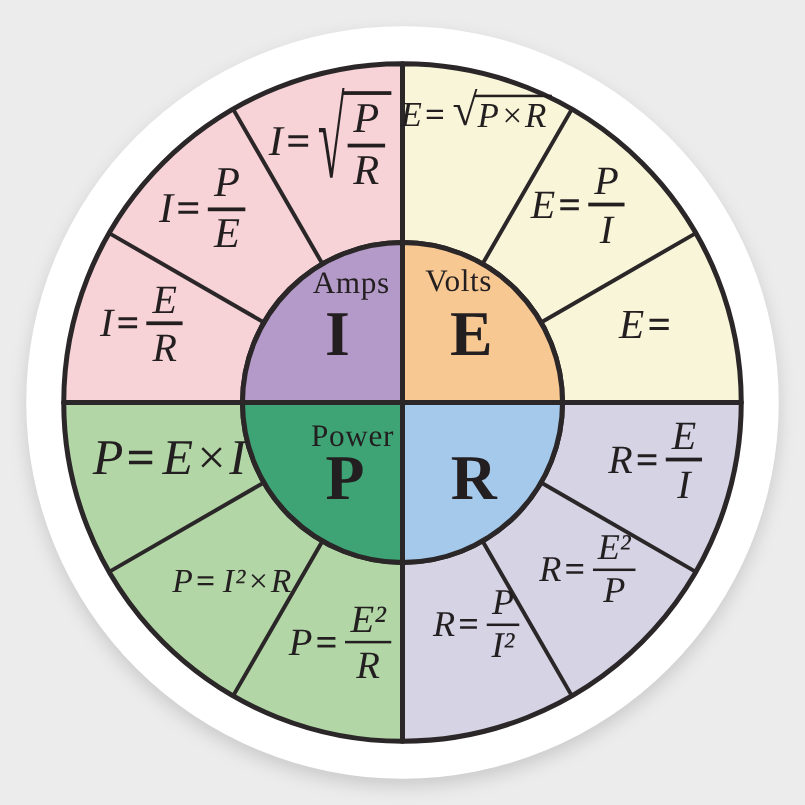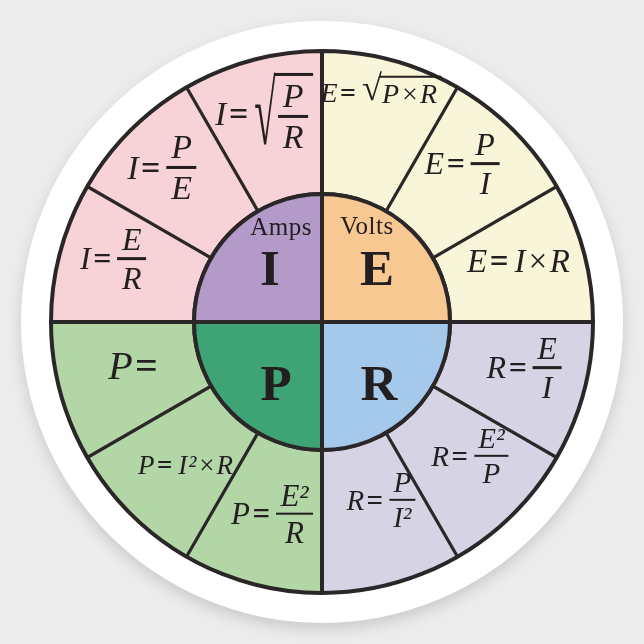--- a/index.html
+++ b/index.html
@@ -84,20 +84,21 @@
     <line class="divider" x1="258.0" y1="432.8" x2="186.5" y2="556.7"></line>
     <line class="divider" x1="211.2" y1="386.0" x2="87.3" y2="457.5"></line>
   </svg>
 
   <div class="layer">
 
     <div class="q-word" style="left:281px; top:227px;">Amps</div>
     <div class="q-letter" style="left:270px; top:268px;">I</div>
     <div class="q-word" style="left:367px; top:226px;text-align:center;">Volts</div>
     <div class="q-letter" style="left:377px; top:268px;">E</div>
+    <div class="q-word" style="left:282px; top:350px;">Power</div>
     <div class="q-letter" style="left:276px; top:383px;">P</div>
     <div class="q-letter" style="left:379px; top:383px;">R</div>
 
     <div class="formula" style="left:264px; top:114px; font-size:34px;">
       <span class="lhs">I</span>
         <span class="eq">=</span>
       <span class="sqrt sqrt-tall">
         <span class="radical">√</span>
         <span class="radicand">
           <span class="frac">
@@ -140,26 +141,26 @@
         <span class="eq">=</span>
       <span class="frac">
         <span class="num">P</span>
         <span class="den">I</span>
       </span>
     </div>
 
     <div class="formula" style="left:519px; top:261px; font-size:33px;">
       <span class="lhs">E</span>
         <span class="eq">=</span>
-      <span class="rhs">I×R</span>
     </div>
 
     <div class="formula" style="left:136px; top:366px; font-size:40px;">
       <span class="lhs">P</span>
         <span class="eq">=</span>
+      <span class="rhs">E×I</span>
     </div>
 
     <div class="formula" style="left:186px; top:465px; font-size:27px;">
       <span class="lhs">P</span>
         <span class="eq">=</span>
       <span class="rhs">I²×R</span>
     </div>
 
     <div class="formula" style="left:272px; top:514px; font-size:31px;">
       <span class="lhs">P</span>

